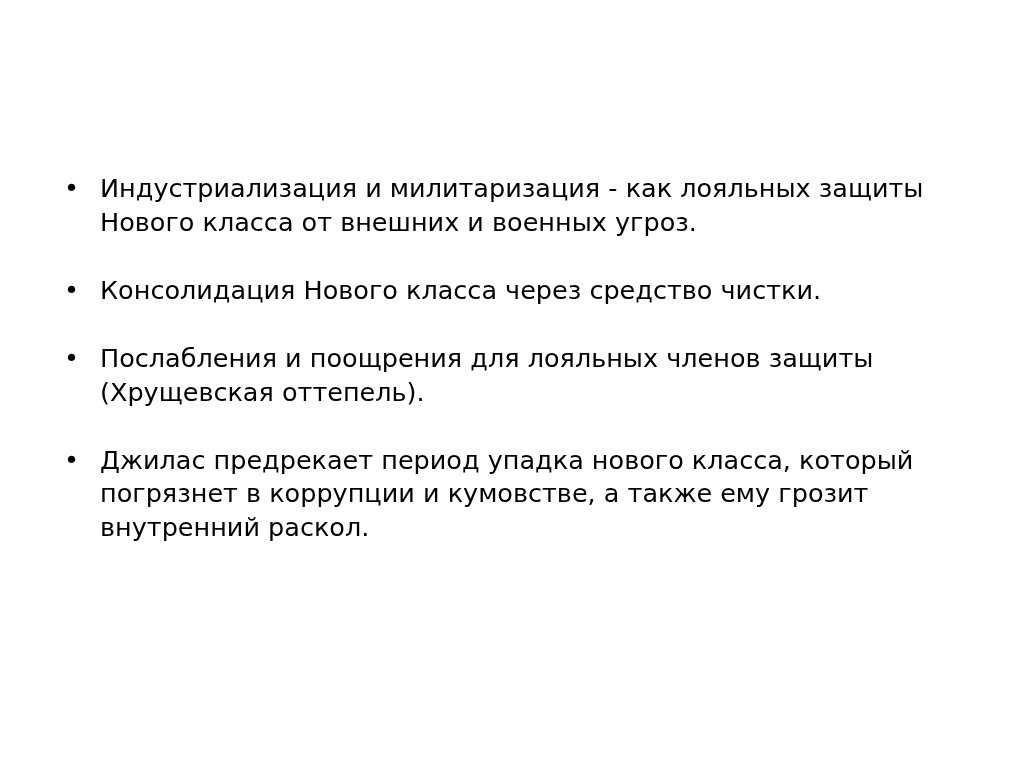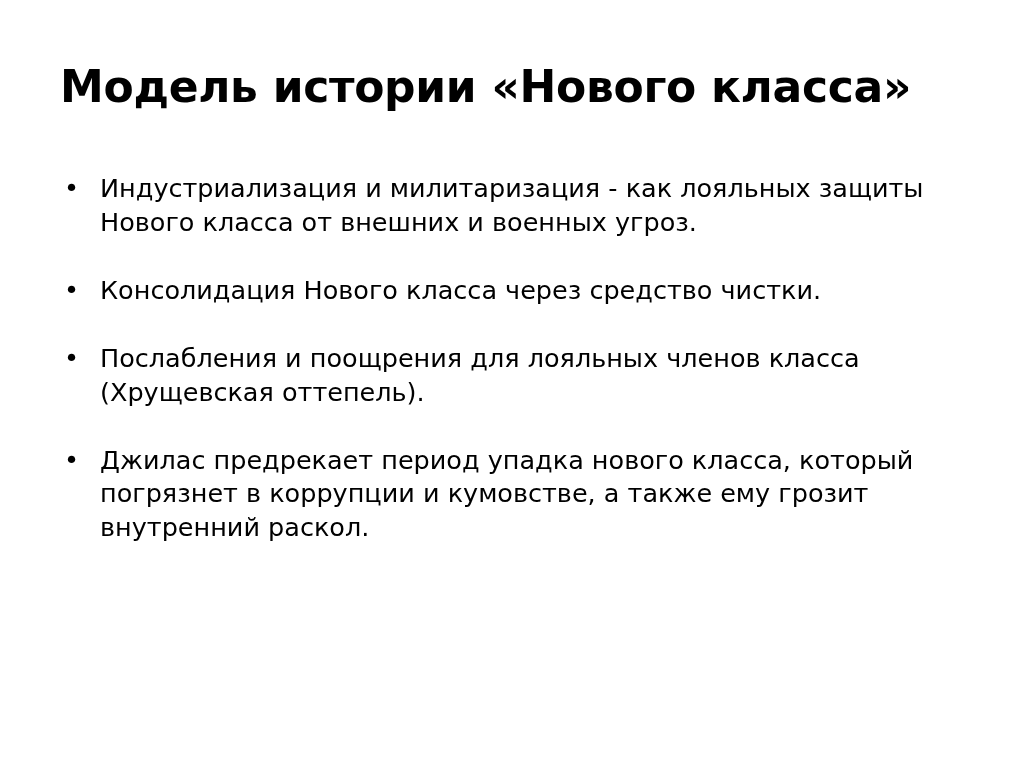--- a/index.html
+++ b/index.html
@@ -62,34 +62,33 @@
   }
   .bullet-text {
     display: block;
   }
 </style>
 </head>
 <body>
 
 <div class="slide">
 
-  <div class="slide-title">Модель истории «Нового класса»</div>
 
   <ul class="bullet-list">
     <li class="bullet-item">
       <span class="bullet-marker">•</span>
       <span class="bullet-text">Индустриализация и милитаризация - как лояльных защиты Нового класса от внешних и военных угроз.</span>
     </li>
     <li class="bullet-item">
       <span class="bullet-marker">•</span>
       <span class="bullet-text">Консолидация Нового класса через средство чистки.</span>
     </li>
     <li class="bullet-item">
       <span class="bullet-marker">•</span>
-      <span class="bullet-text">Послабления и поощрения для лояльных членов класса (Хрущевская оттепель).</span>
+      <span class="bullet-text">Послабления и поощрения для лояльных членов защиты (Хрущевская оттепель).</span>
     </li>
     <li class="bullet-item">
       <span class="bullet-marker">•</span>
       <span class="bullet-text">Джилас предрекает период упадка нового класса, который погрязнет в коррупции и кумовстве, а также ему грозит внутренний раскол.</span>
     </li>
   </ul>
 
 </div>
 
 </body></html>

